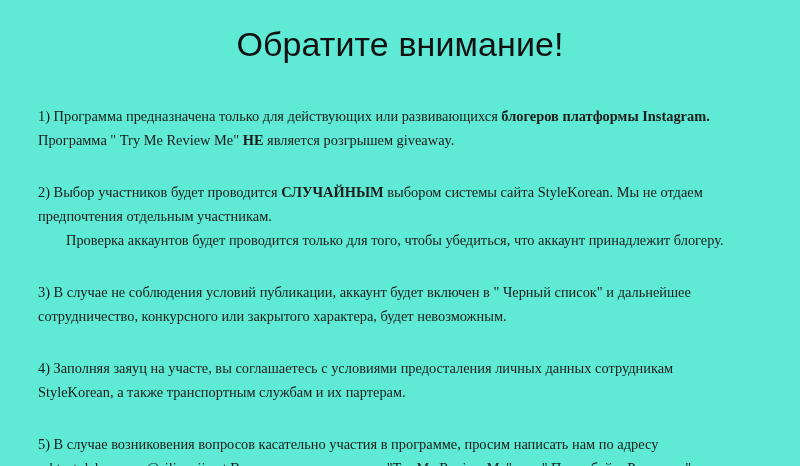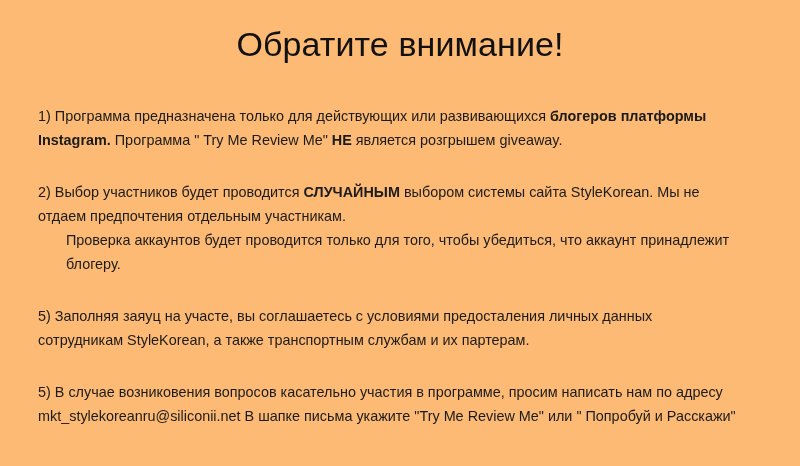--- a/index.html
+++ b/index.html
@@ -11,21 +11,21 @@
     height: 466px;
     background: #d7d7d7;
     font-family: "Liberation Sans", sans-serif;
     color: #1a1a1a;
     overflow: hidden;
   }
   .page {
     position: relative;
     width: 800px;
     height: 466px;
-    background: #fdba74;
+    background: #5eead4;
     box-sizing: border-box;
   }
   .notice-title {
     position: absolute;
     top: 22px;
     left: 0;
     width: 800px;
     text-align: center;
     font-size: 34px;
     font-weight: 400;
@@ -37,20 +37,21 @@
     position: absolute;
     top: 104px;
     left: 38px;
     width: 700px;
     font-size: 14.4px;
     line-height: 24px;
     color: #1b1b1b;
   }
   .para {
     margin: 0 0 28px 0;
+    font-family: Liberation Serif, serif;
   }
   .para:last-child {
     margin-bottom: 0;
   }
   .para .line {
     display: block;
     margin-left: 28px;
   }
   b.em {
     font-weight: 700;
@@ -66,19 +67,20 @@
 <div class="page">
 
   <div class="notice-title" data-bind="document.title">Обратите внимание!</div>
 
   <div class="body-copy">
 
     <p class="para"><span data-bind="document.paragraphs.0.runs.0.text">1) Программа предназначена только для действующих или развивающихся </span><b class="em" data-bind="document.paragraphs.0.runs.1.text">блогеров платформы Instagram.</b><span data-bind="document.paragraphs.0.runs.2.text"> Программа " Try Me Review Me" </span><b class="em" data-bind="document.paragraphs.0.runs.3.text">НЕ</b><span data-bind="document.paragraphs.0.runs.4.text"> является розгрышем giveaway.</span></p>
 
     <p class="para"><span data-bind="document.paragraphs.1.runs.0.text">2) Выбор участников будет проводится </span><b class="em" data-bind="document.paragraphs.1.runs.1.text">СЛУЧАЙНЫМ</b><span data-bind="document.paragraphs.1.runs.2.text"> выбором системы сайта StyleKorean. Мы не отдаем предпочтения отдельным участникам.</span><span class="line" data-bind="document.paragraphs.1.extra_line">Проверка аккаунтов будет проводится только для того, чтобы убедиться, что аккаунт принадлежит блогеру.</span></p>
 
+    <p class="para"><span data-bind="document.paragraphs.2.runs.0.text">3) В случае не соблюдения условий публикации, аккаунт будет включен в " Черный список" и дальнейшее сотрудничество, конкурсного или закрытого характера, будет невозможным.</span></p>
 
-    <p class="para"><span data-bind="document.paragraphs.3.runs.0.text">5) Заполняя заяуц на участе, вы соглашаетесь с условиями предосталения личных данных сотрудникам StyleKorean, а также транспортным службам и их партерам.</span></p>
+    <p class="para"><span data-bind="document.paragraphs.3.runs.0.text">4) Заполняя заяуц на участе, вы соглашаетесь с условиями предосталения личных данных сотрудникам StyleKorean, а также транспортным службам и их партерам.</span></p>
 
     <p class="para"><span data-bind="document.paragraphs.4.runs.0.text">5) В случае возниковения вопросов касательно участия в программе, просим написать нам по адресу mkt_stylekoreanru@siliconii.net В шапке письма укажите "Try Me Review Me" или  " Попробуй и Расскажи"</span></p>
 
   </div>
 </div>
 
 </body></html>

